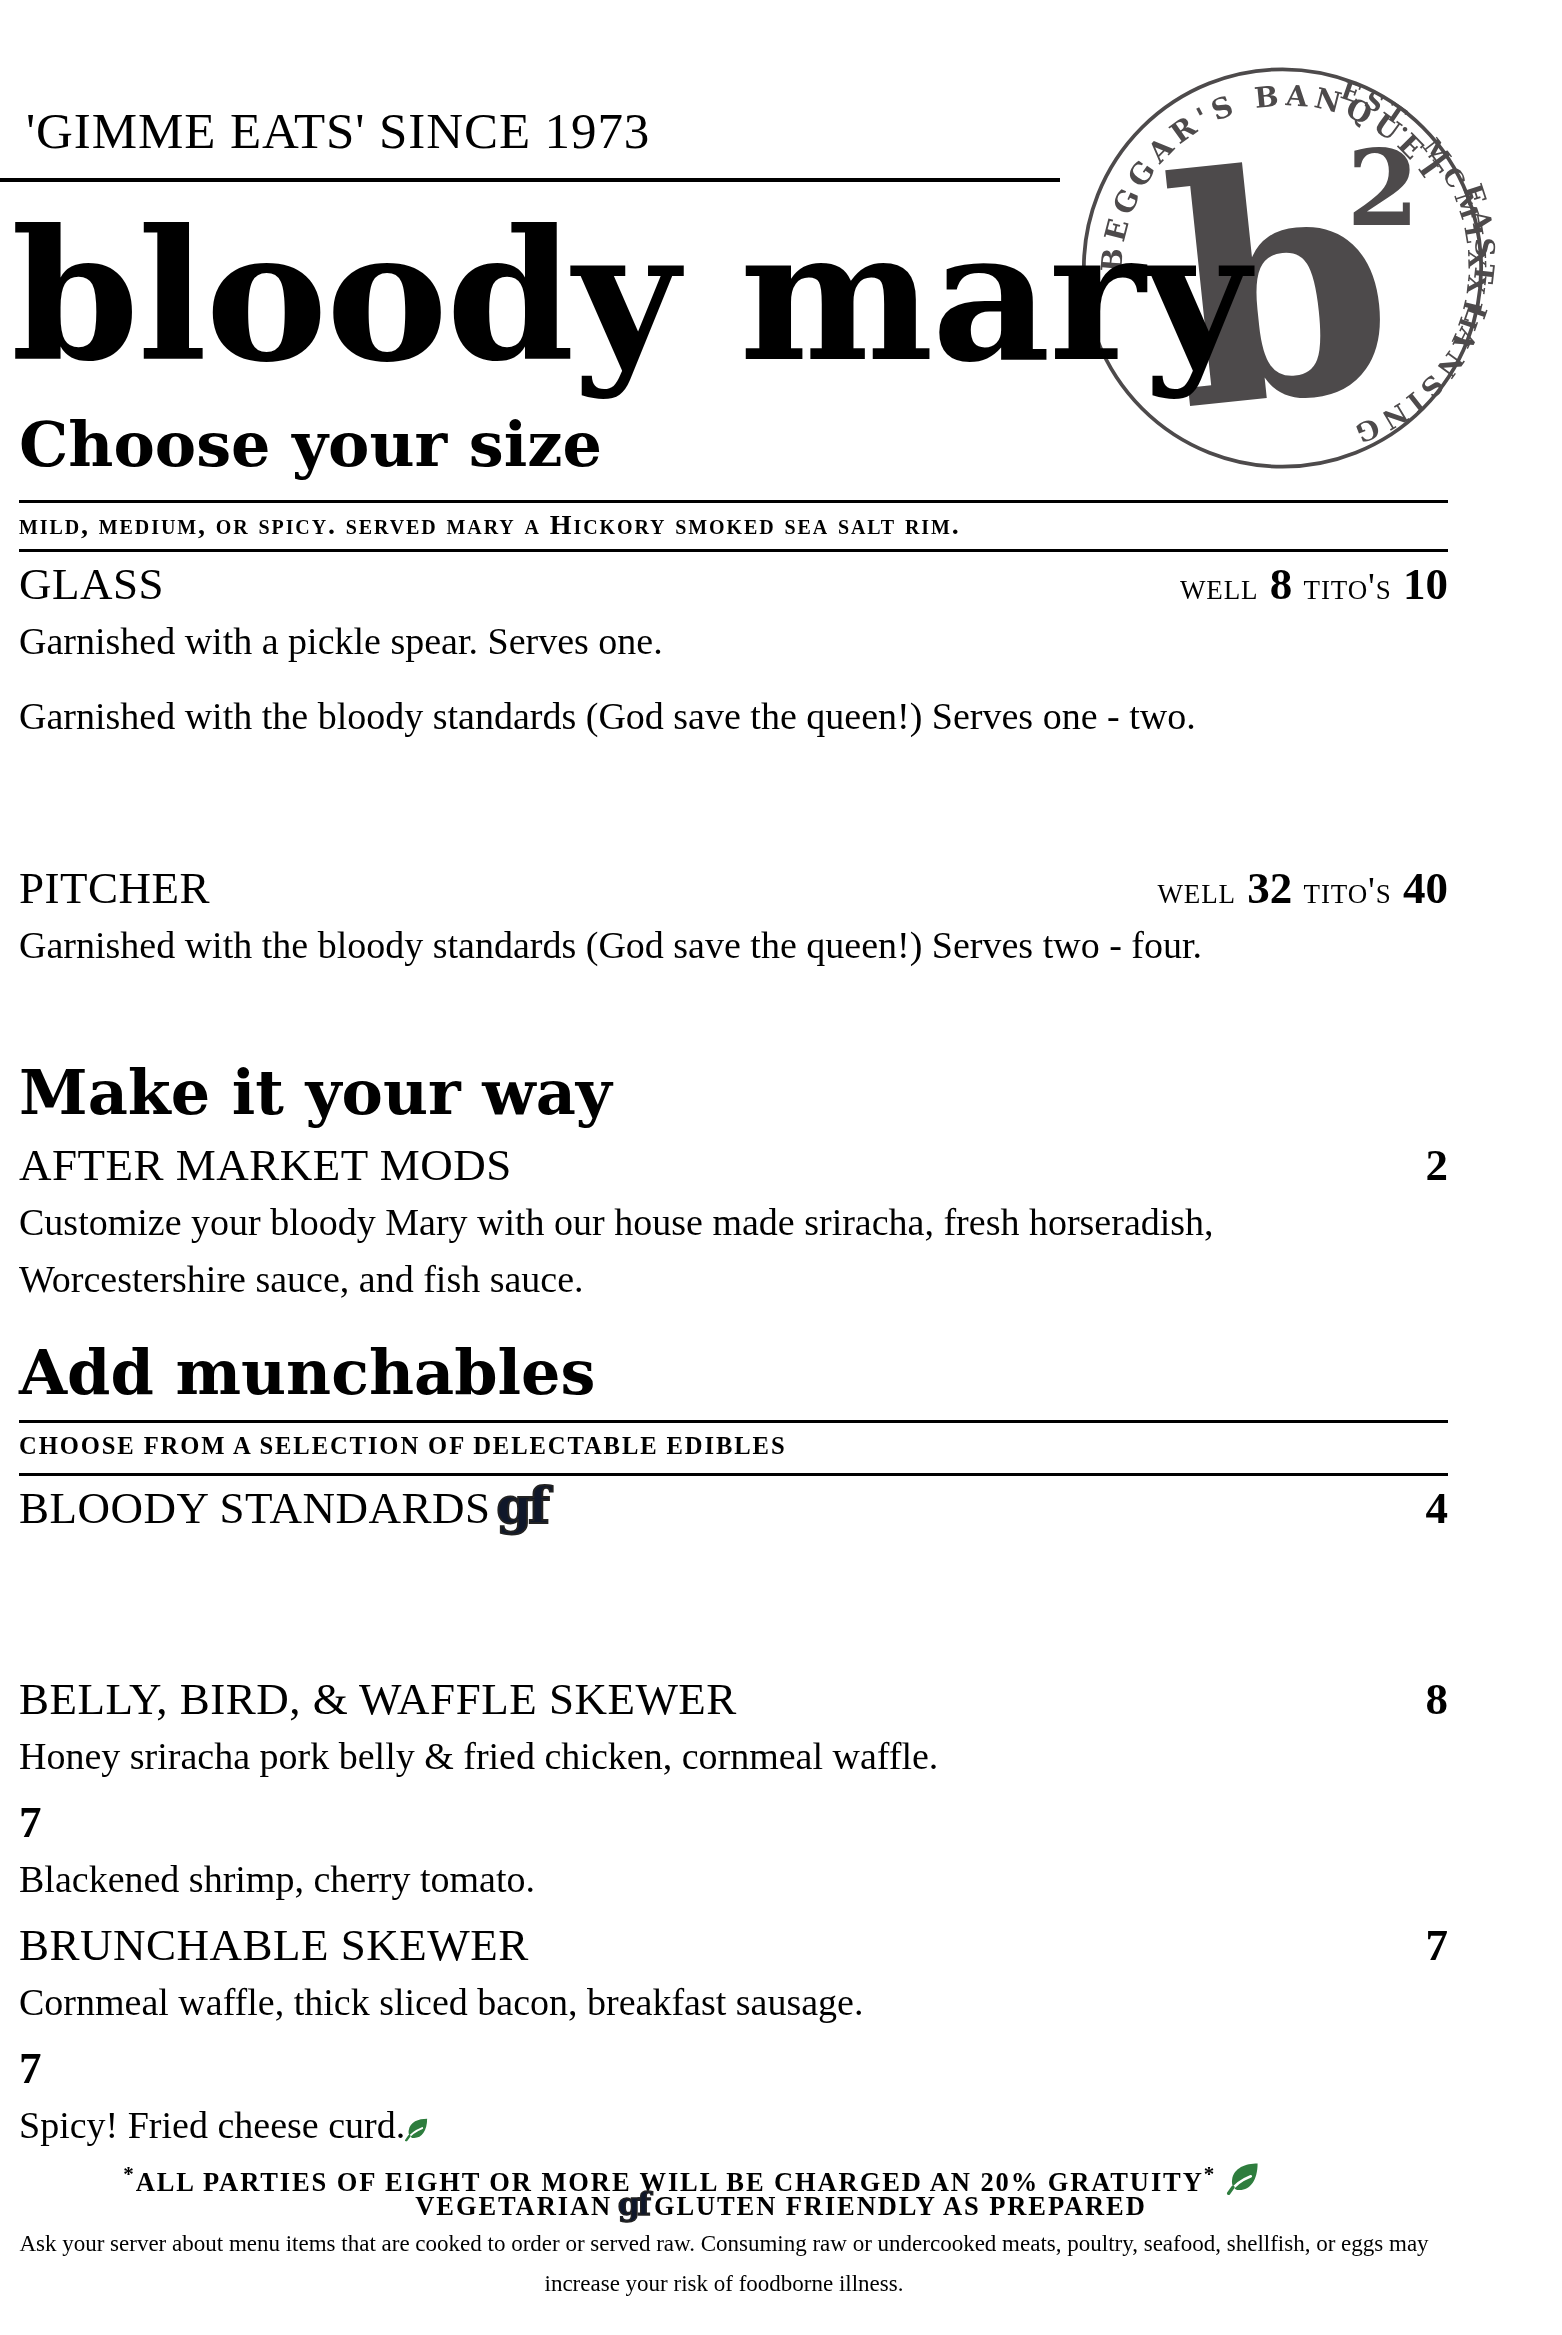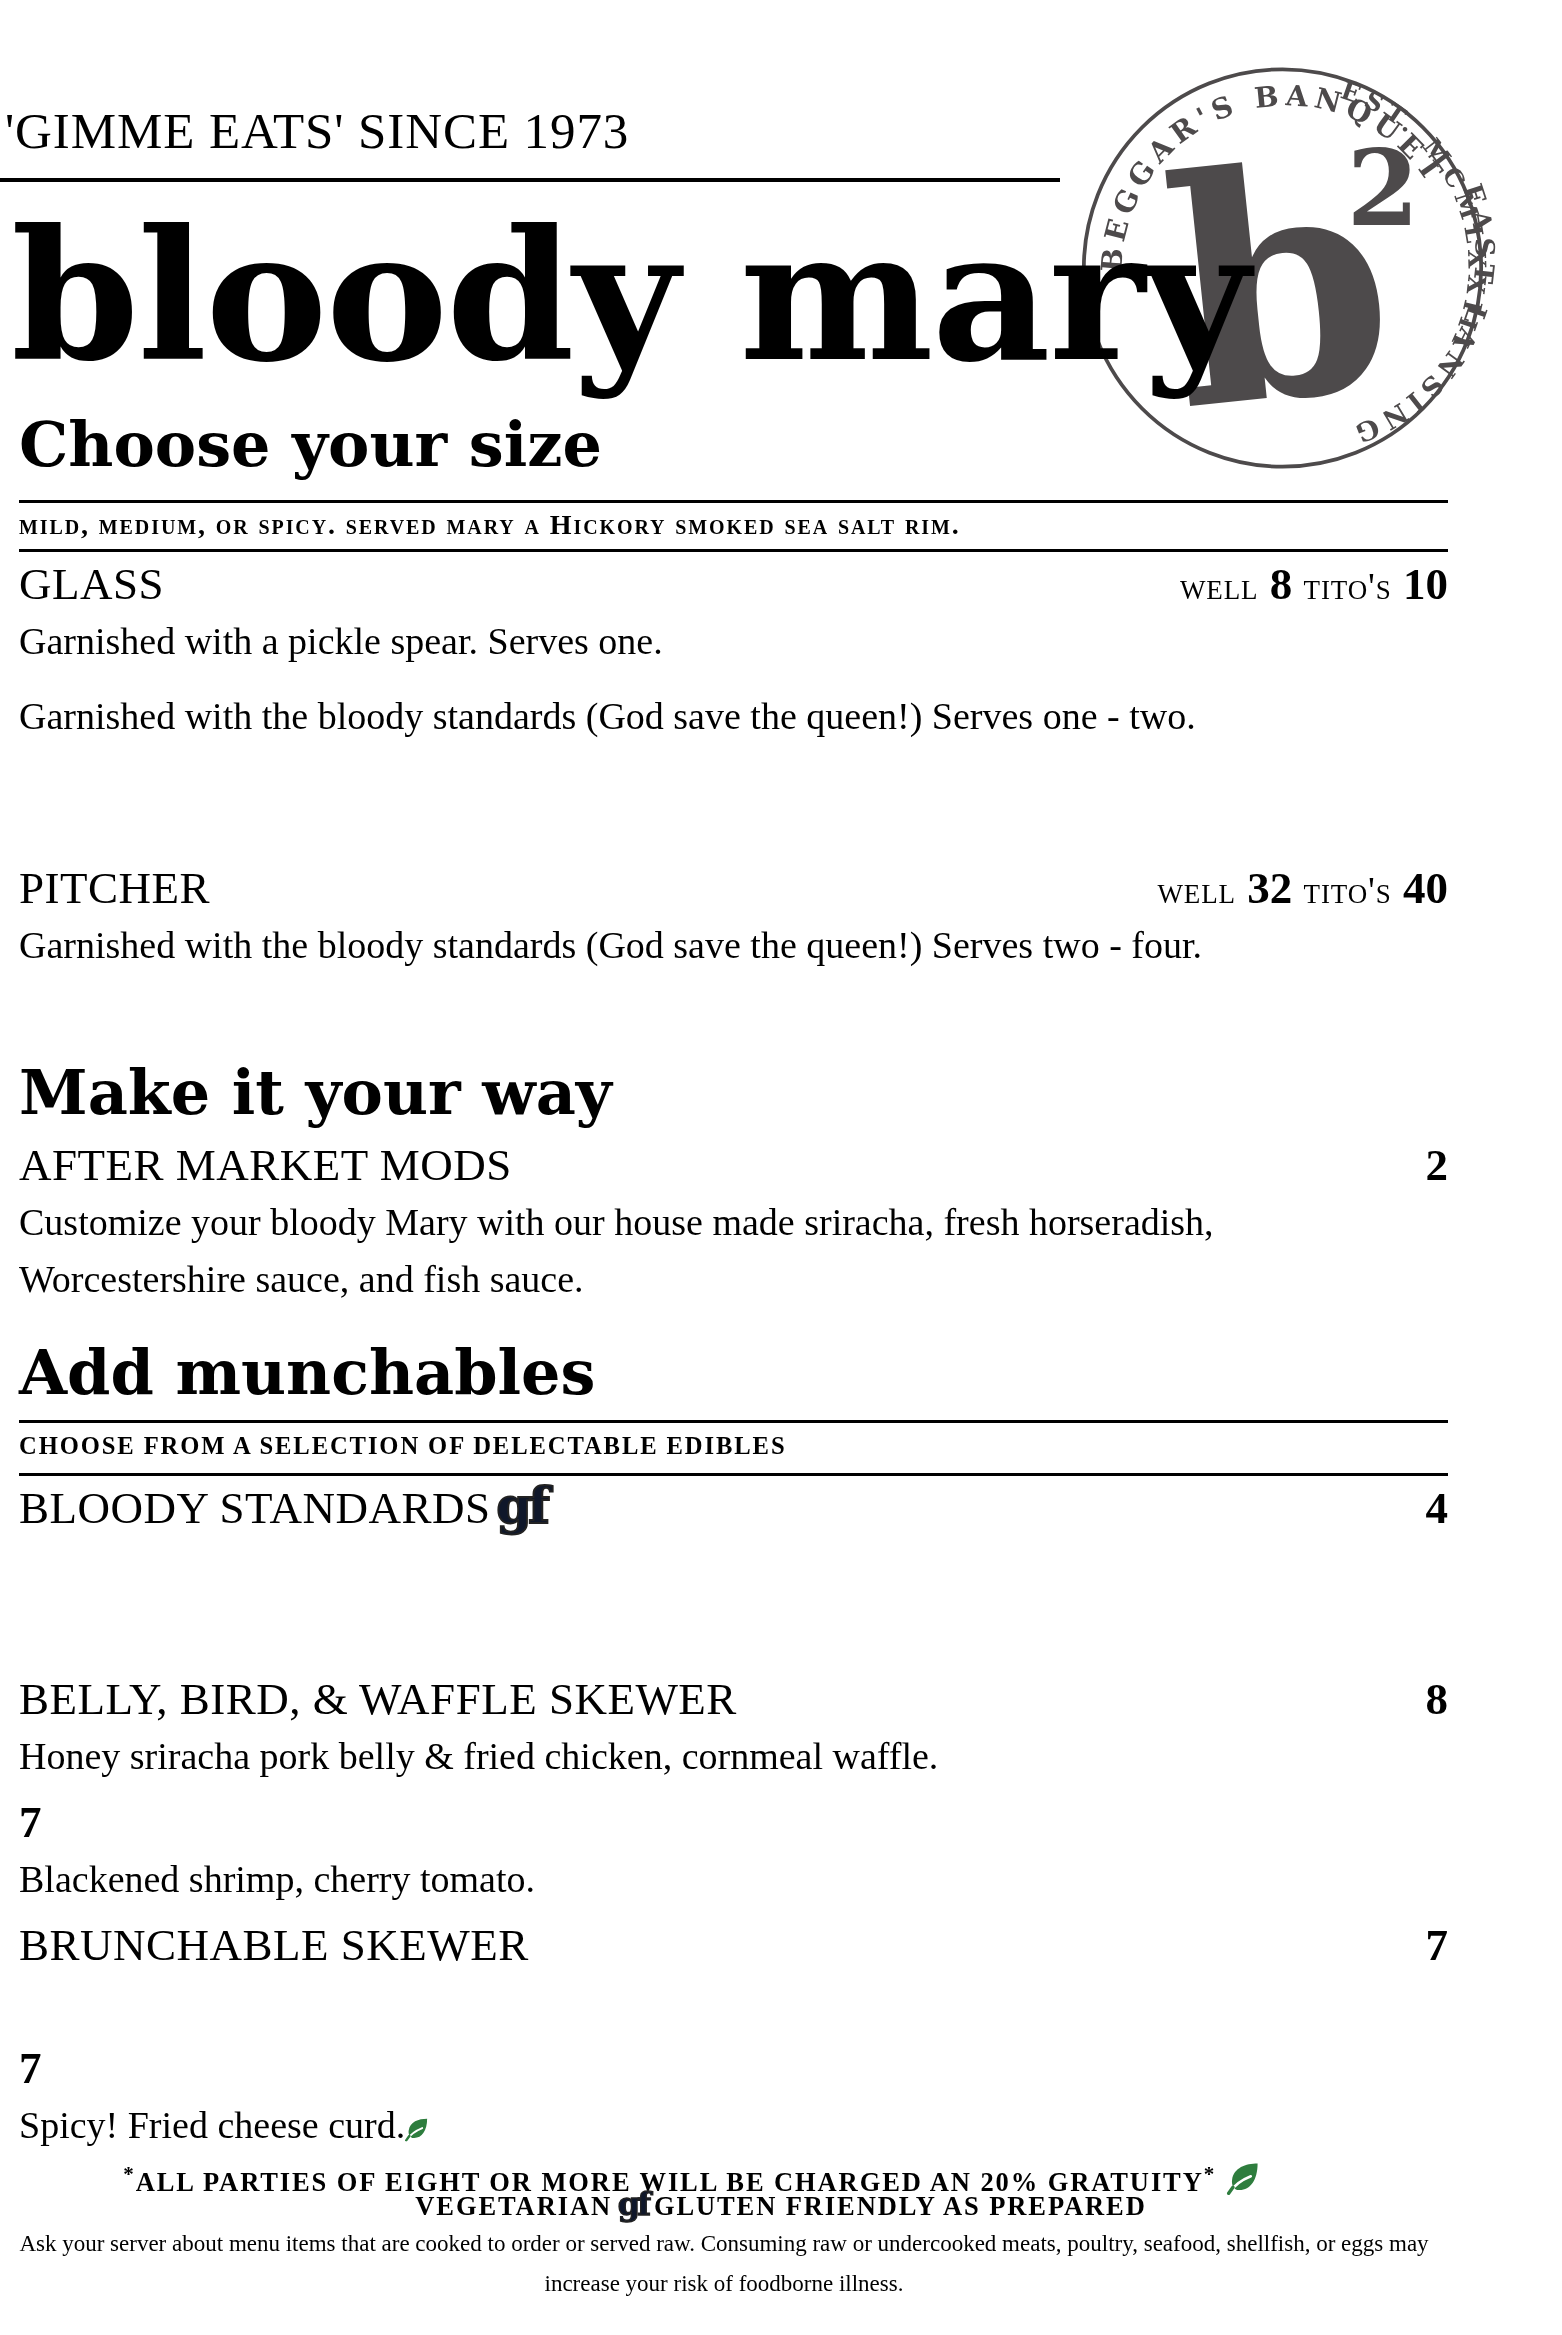--- a/index.html
+++ b/index.html
@@ -4,21 +4,21 @@
 <style>
   html, body { margin: 0; padding: 0; background: #ffffff; }
   body {
     width: 1562px; height: 2336px; position: relative; overflow: hidden;
     font-family: "Liberation Serif", "DejaVu Serif", serif; color: #000;
   }
   .abs { position: absolute; }
 
   
   .tagline {
-    left: 5px; top: 106px; font-size: 51px; font-variant: small-caps;
+    left: 26px; top: 106px; font-size: 51px; font-variant: small-caps;
     letter-spacing: 0.9px; white-space: nowrap; line-height: 1;
   }
   .tagline-rule { left: 0; top: 178px; width: 1060px; height: 3.8px; background: #000; }
   .title {
     left: 11.4px; top: 206px; font-size: 180px; font-weight: bold; line-height: 1;
     letter-spacing: -1.9px; white-space: nowrap;
     font-family: "DejaVu Serif", "Liberation Serif", serif;
     transform: scaleX(1.02); transform-origin: left top;
   }
   .section-heading {
@@ -183,20 +183,21 @@
     <span class="item-price">7</span>
   </div>
   <div class="item-desc">Blackened shrimp, cherry tomato.</div>
 </div>
 
 <div class="abs item" style="top:1921px;">
   <div class="item-head">
     <span class="item-name">BRUNCHABLE SKEWER</span>
     <span class="item-price">7</span>
   </div>
+  <div class="item-desc">Cornmeal waffle, thick sliced bacon, breakfast sausage.</div>
 </div>
 
 <div class="abs item" style="top:2044px;">
   <div class="item-head">
     <span class="item-price">7</span>
   </div>
   <div class="item-desc">
     <span>Spicy! Fried cheese curd.</span><svg class="leaf" width="24.6" height="24.6" viewBox="0 0 26 26">
         <use href="#leaf-sym"></use>
       </svg>

